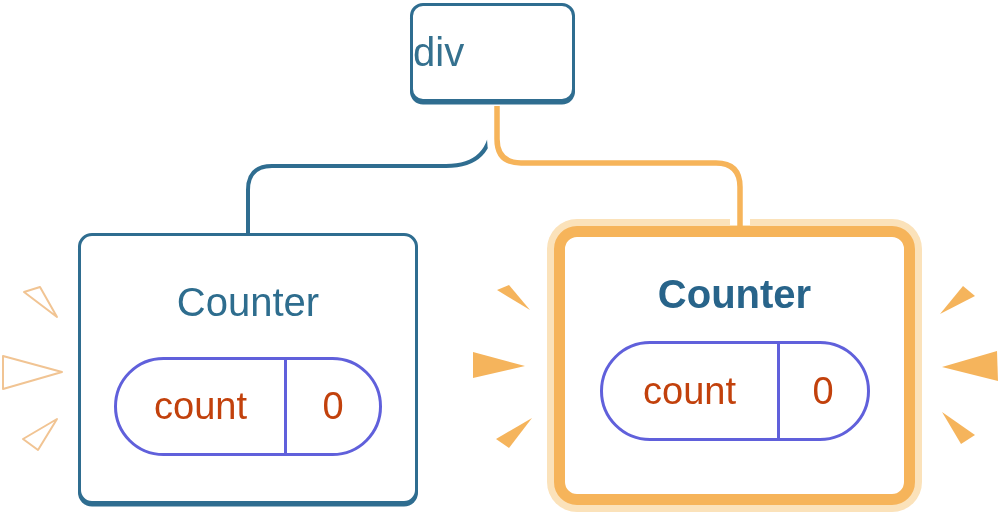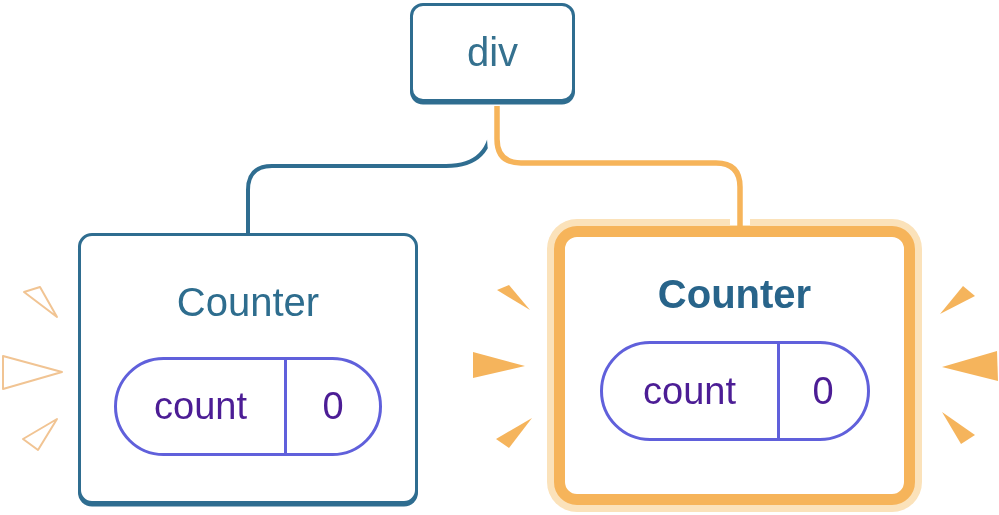--- a/index.html
+++ b/index.html
@@ -21,21 +21,21 @@
   }
   
   .div-node {
     position: absolute;
     left: 410px; top: 3px;
     width: 165px; height: 99px;
     background: #ffffff;
     border: 3.5px solid #2F6D90;
     border-radius: 13px;
     box-shadow: 0 2.5px 0 #2F6D90;
-    display: flex; align-items: center; justify-content: center;
+    display: flex; align-items: center; 
     font-size: 40px; color: #35718F;
     z-index: 1;
   }
   
   .card-left {
     position: absolute;
     left: 78px; top: 233px;
     width: 340px; height: 271px;
     background: #ffffff;
     border: 3.5px solid #2F6D90;
@@ -73,21 +73,21 @@
     font-size: 40px;
     line-height: 1;
     font-weight: 700;
     color: #28648A;
   }
   
   .pill {
     display: flex;
     border: 3px solid #6060DB;
     border-radius: 55px;
-    color: #4c1d95;
+    color: #c2410c;
     font-size: 38px;
     background: #ffffff;
     overflow: hidden;
   }
   .pill-left {
     margin: 35px auto 0;
     width: 268px; height: 99px;
   }
   .pill-right {
     margin: 27px auto 0;

